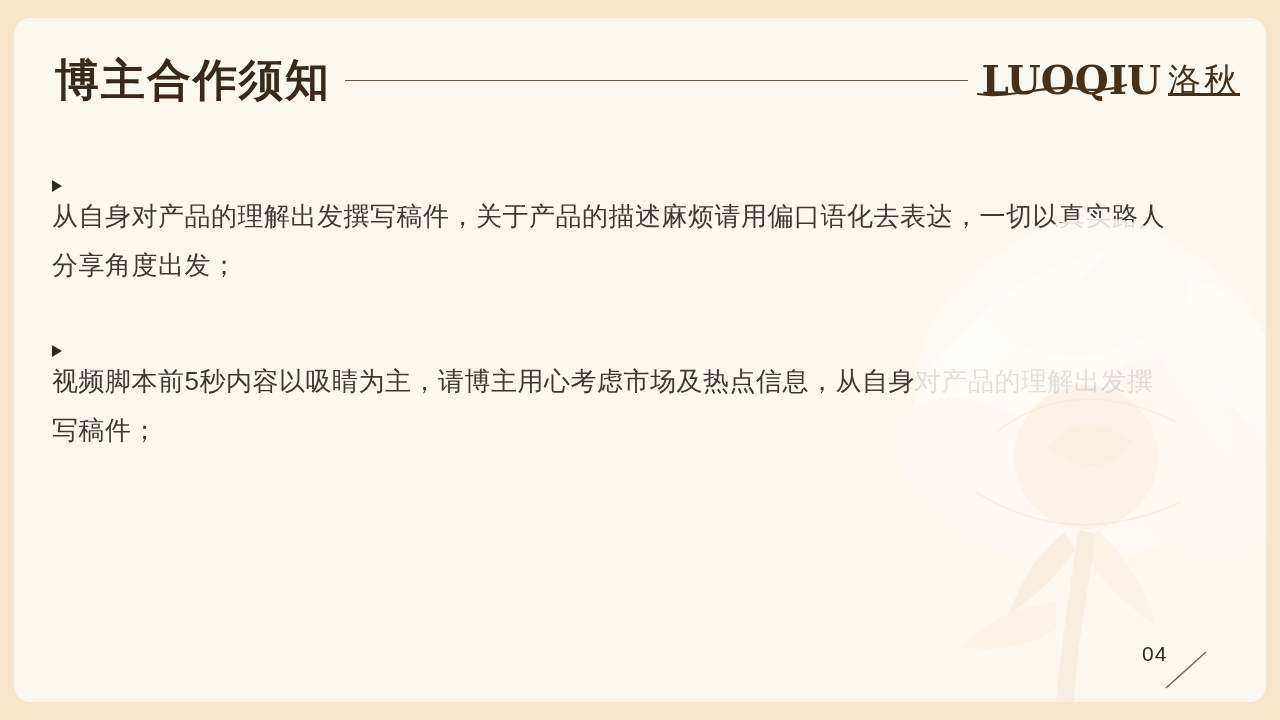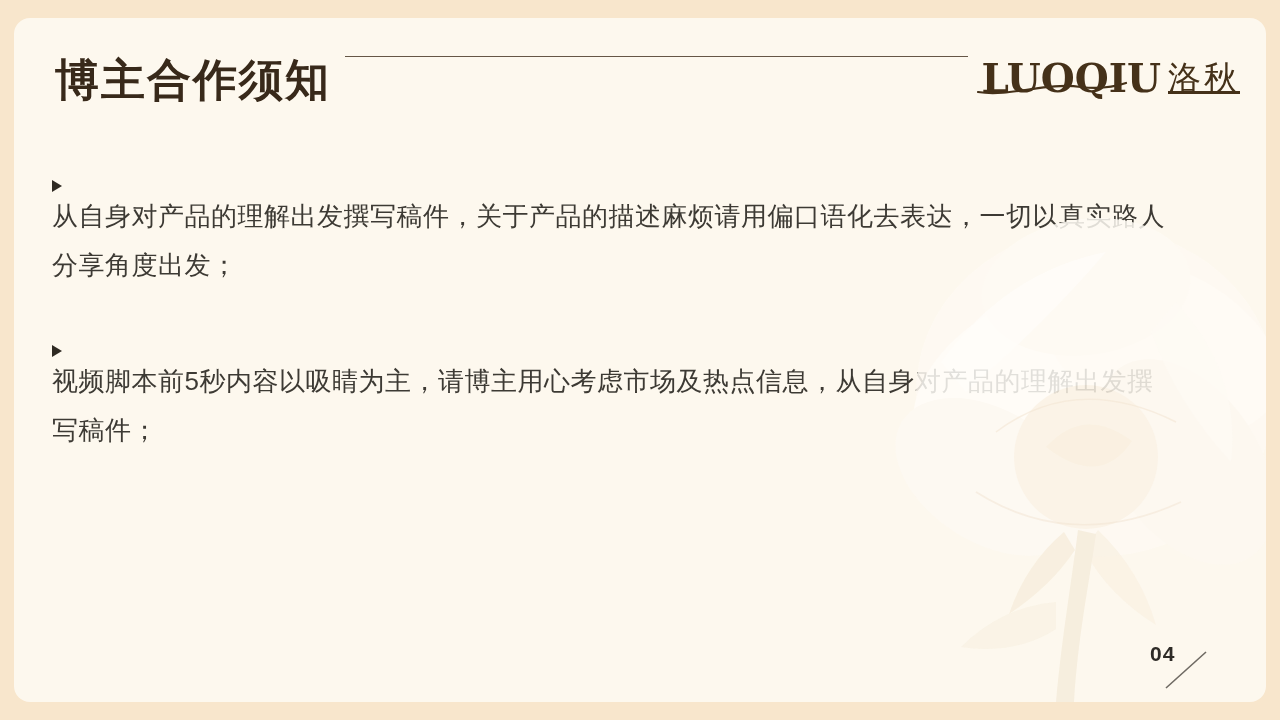--- a/index.html
+++ b/index.html
@@ -31,21 +31,21 @@
   
   .rose{
     position:absolute;
     right:0; bottom:0;
     width:420px; height:570px;
     pointer-events:none;
   }
   
   .title-row{
     display:flex;
-    align-items:flex-start;
+    align-items:center;
     margin:38px 26px 0 41px;
   }
   h1.title{
     font-size:44px;
     font-weight:700;
     letter-spacing:2px;
     color:var(--title);
     white-space:nowrap;
     line-height:1.1;
   }
@@ -119,23 +119,23 @@
     font-size:27px;
   }
   
   .pagenum{
     position:absolute;
     right:58px; bottom:12px;
     width:66px; height:48px;
   }
   .pagenum .num{
     position:absolute;
-    left:8px; top:0;
+    left:0; top:0;
     font-size:21px;
-    font-weight:700;
+    font-weight:400;
     letter-spacing:1px;
     color:var(--pagenum);
   }
   .pagenum .slash{
     position:absolute;
     right:0; bottom:0;
     width:44px; height:40px;
   }
 </style>
 </head>

